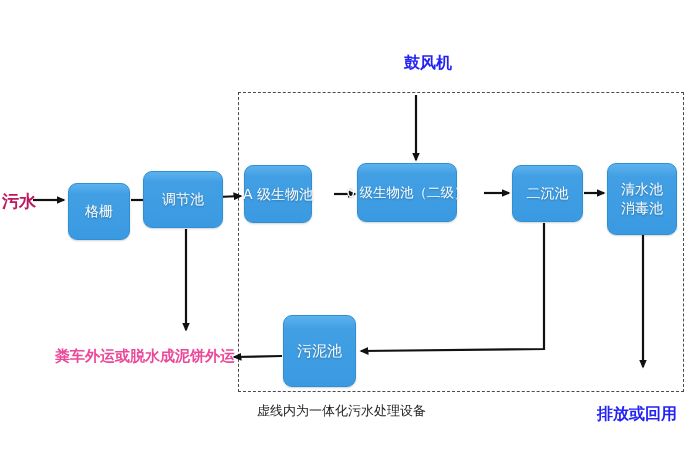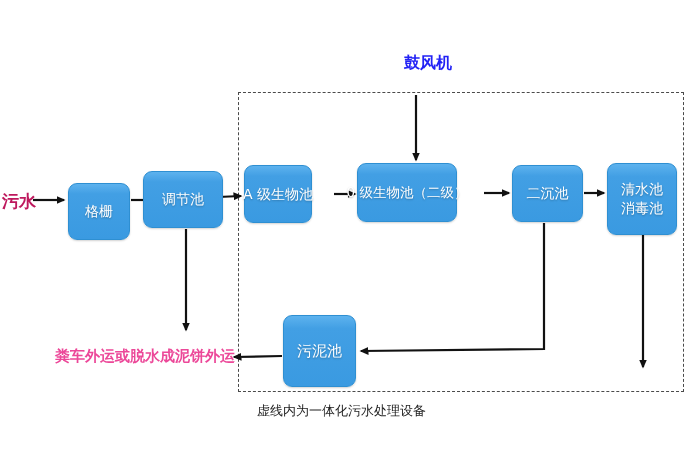--- a/index.html
+++ b/index.html
@@ -102,14 +102,15 @@
   <div class="node" style="left:283px; top:315px; width:73px;  height:72px; font-size:15px;">污泥池</div>
 
   <div class="lbl lbl-black" style="left:2px; top:190px; font-size:17px;">污水</div>
 
   <div class="lbl lbl-blue" style="left:404px; top:53px; font-size:16px;">鼓风机</div>
 
   <div class="lbl lbl-violet" style="left:55px; top:347px; font-size:15px;">粪车外运或脱水成泥饼外运</div>
 
   <div class="caption" style="left:245px; top:402px;margin-left:12px;">虚线内为一体化污水处理设备</div>
 
+  <div class="lbl lbl-blue" style="left:597px; top:404px; font-size:16px;">排放或回用</div>
 
 </div>
 
 </body></html>

